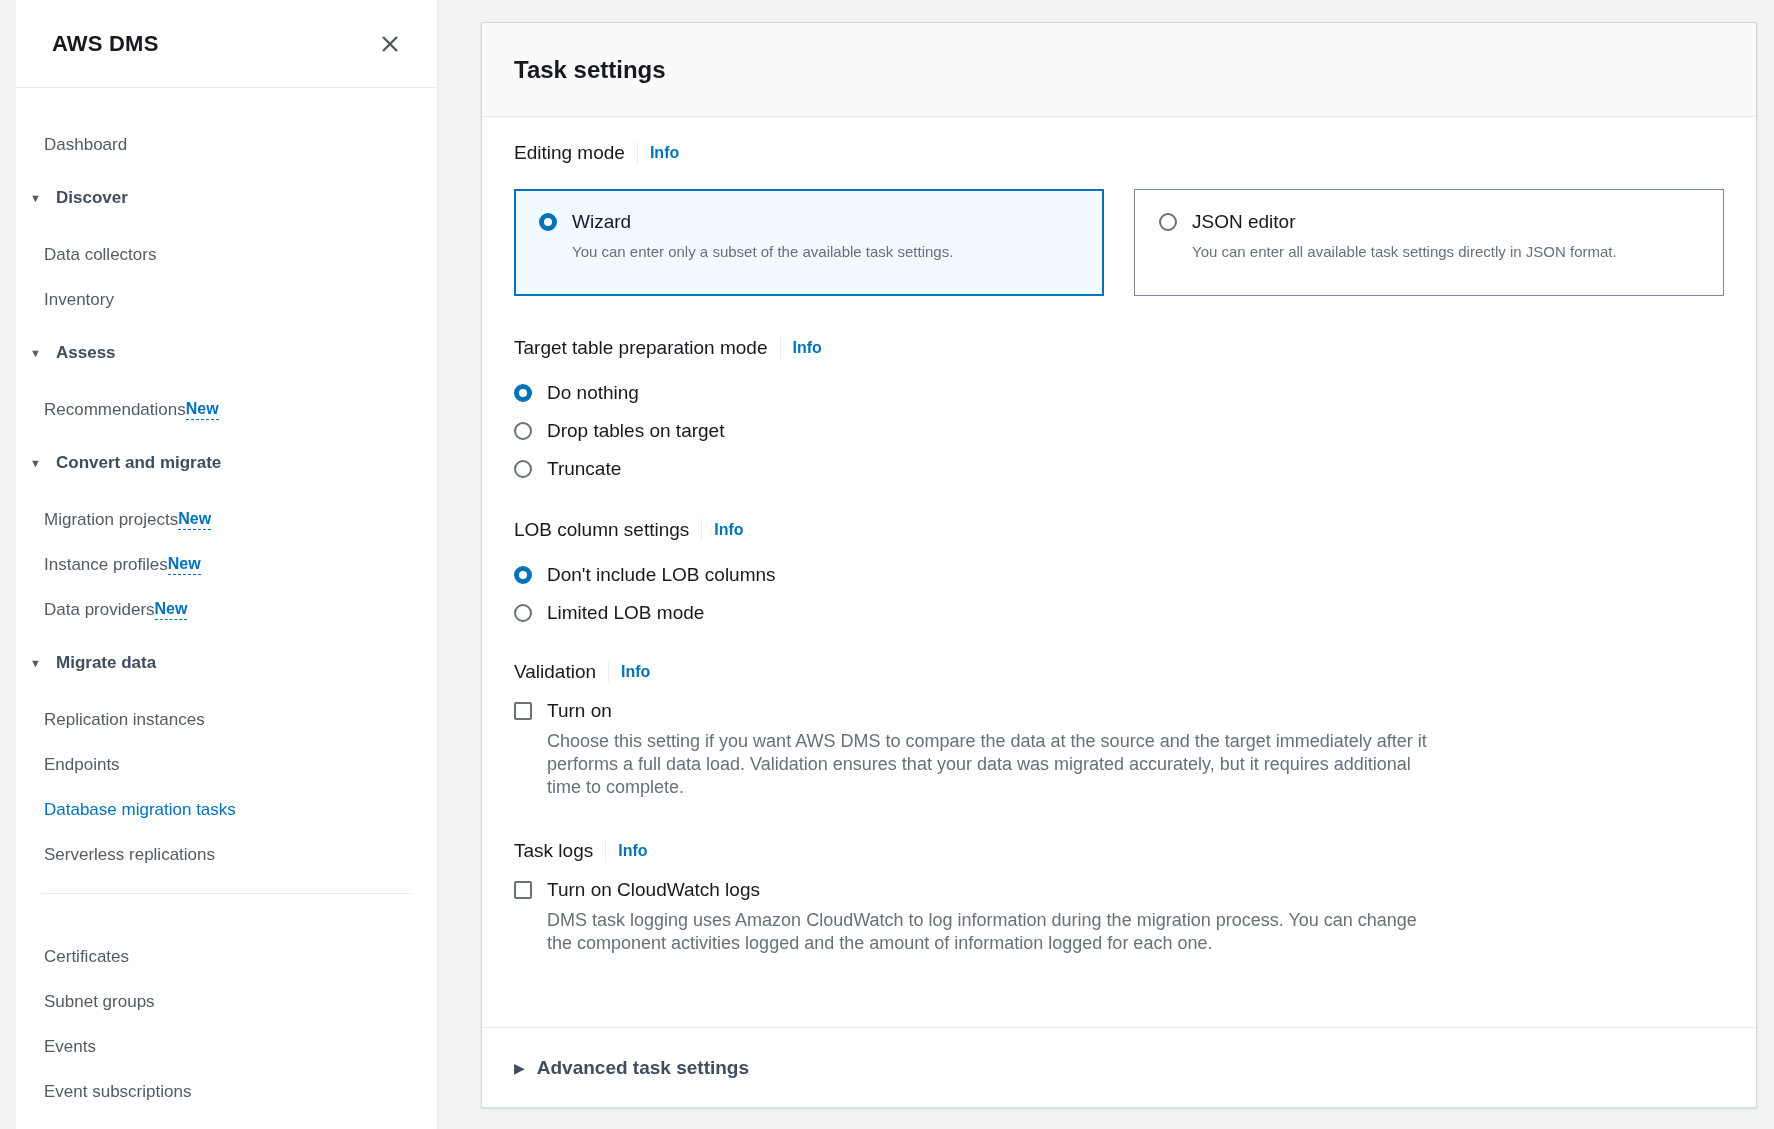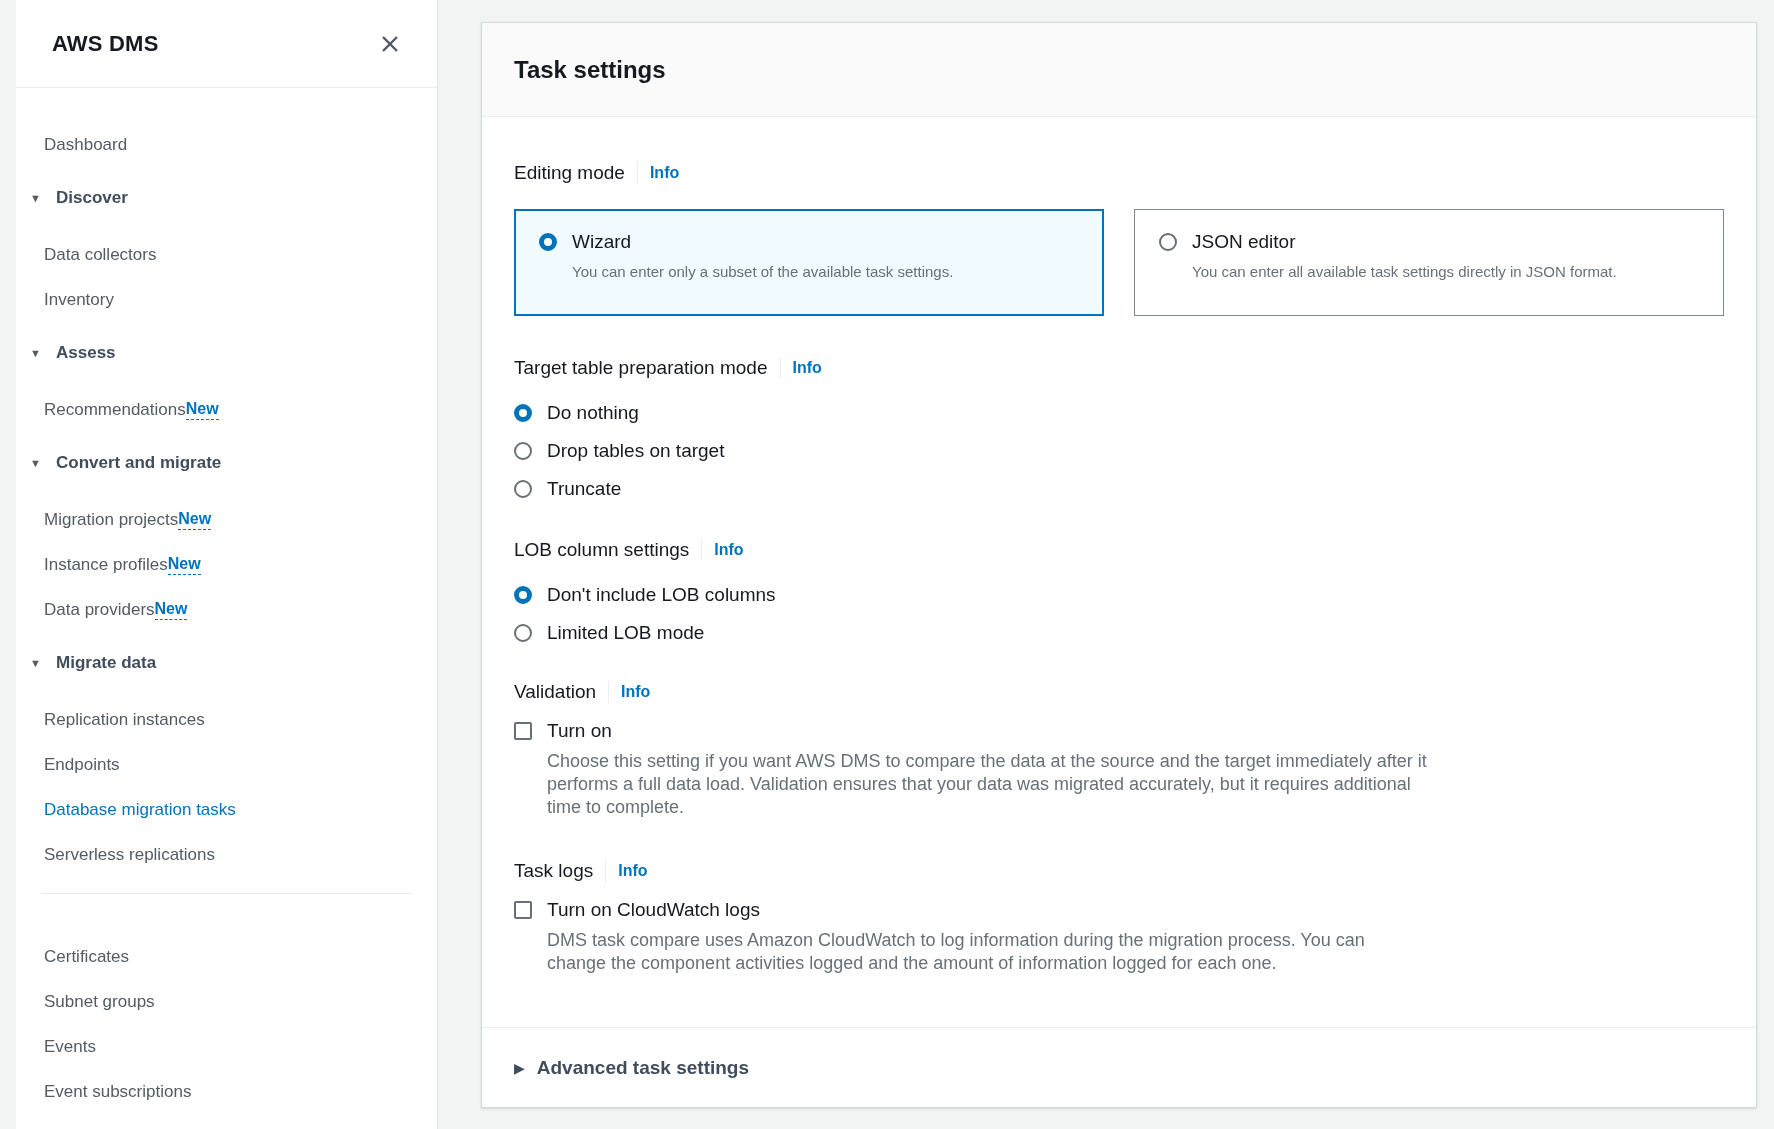--- a/index.html
+++ b/index.html
@@ -51,21 +51,21 @@
   .nav-divider {
     height:1px; background:#eaeded; margin:28px 25px 28px 25px;
   }
 
   
   .card {
     position:absolute; left:481px; top:22px; width:1276px; height:1086px;
     background:#ffffff;
     border:1px solid #d5dbdb;
     box-shadow:0 1px 2px rgba(0,28,36,.12);
-    display:flex; flex-direction:column;gap:20px;
+    display:flex; flex-direction:column;
   }
   .card-header {
     height:94px; flex:0 0 94px;
     background:#fafafa;
     border-bottom:1px solid #eaeded;
     display:flex; align-items:center;
     padding:0 32px;
   }
   .card-title { font-size:24px; font-weight:700; color:#16191f; }
   .card-content { flex:1 1 auto; padding:24px 32px 0 32px; }
@@ -318,21 +318,21 @@
     <div class="sect-logs">
       <div class="section-heading mb14">
         <span class="section-label">Task logs</span>
         <span class="sep"></span>
         <span class="info-link">Info</span>
       </div>
       <div class="checkbox-row">
         <span class="checkbox"></span>
         <span>Turn on CloudWatch logs</span>
       </div>
-      <div class="check-desc">DMS task compare uses Amazon CloudWatch to log information during the migration process. You can change the component activities logged and the amount of information logged for each one.</div>
+      <div class="check-desc">DMS task logging uses Amazon CloudWatch to log information during the migration process. You can change the component activities logged and the amount of information logged for each one.</div>
     </div>
 
   </div>
 
   <div class="card-footer">
     <div class="expander">
       <span class="expander-arrow">▶</span>
       <span class="expander-label">Advanced task settings</span>
     </div>
   </div>

